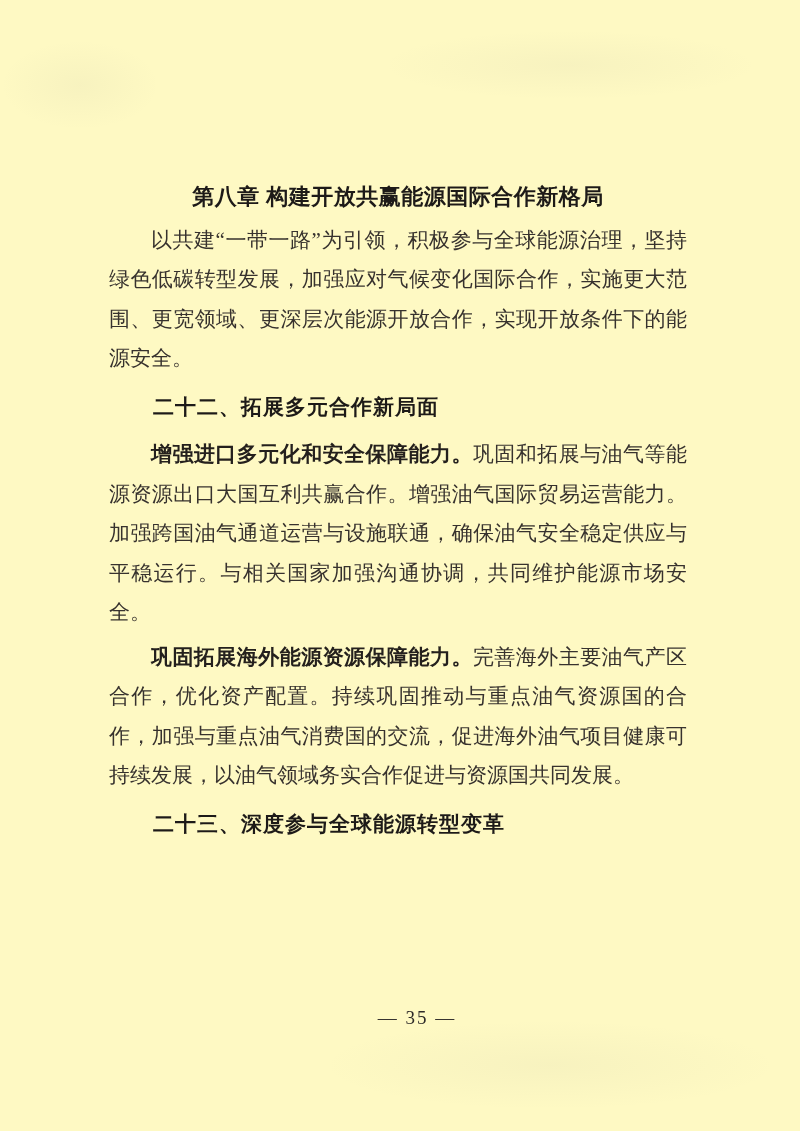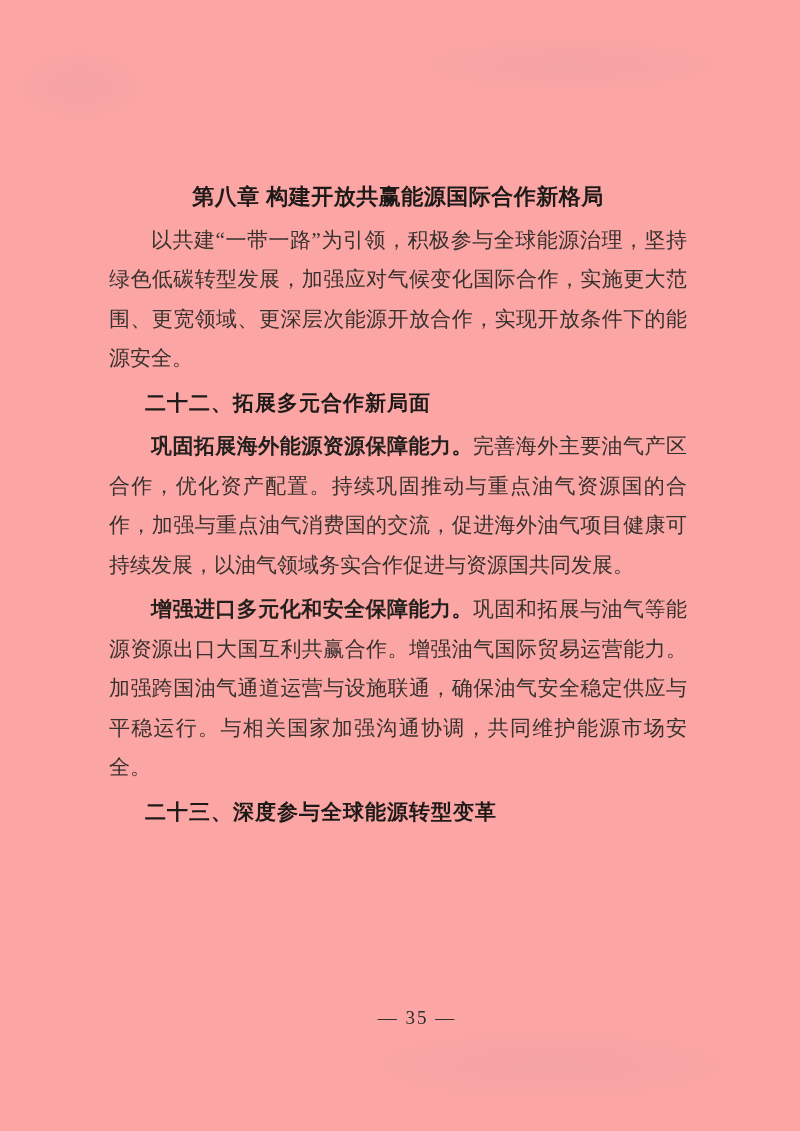--- a/index.html
+++ b/index.html
@@ -1,21 +1,21 @@
 <!DOCTYPE html>
 <html lang="zh"><head>
 <meta charset="utf-8">
 <style>
   html, body { margin: 0; padding: 0; background: #ffffff; }
 
   .page {
     position: relative;
     width: 800px;
     height: 1131px;
-    background: #fca5a5;
+    background: #fef9c3;
     overflow: hidden;
     font-family: "Liberation Serif", serif;
   }
 
   
   .artifact {
     position: absolute;
     pointer-events: none;
     background: radial-gradient(ellipse at center, rgba(130,128,125,0.055), rgba(130,128,125,0) 70%);
   }
@@ -45,21 +45,21 @@
   }
 
   .body-para {
     margin: 4px;
     text-indent: 42px;
     text-align: justify;
     text-justify: inter-character;
   }
 
   .section-heading {
-    margin: 0;
+    margin: 8px;
     font-family: "Liberation Sans", sans-serif;
     font-size: 21px;
     font-weight: 700;
     color: #1d1a18;
     line-height: 39.5px;
     text-indent: 40px;
     letter-spacing: 1px;
   }
 
   .lead {
@@ -92,23 +92,23 @@
   <div class="artifact a3"></div>
 
   <div class="content">
 
     <h1 class="chapter-title">第八章 构建开放共赢能源国际合作新格局</h1>
 
     <p class="body-para">以共建“一带一路”为引领，积极参与全球能源治理，坚持绿色低碳转型发展，加强应对气候变化国际合作，实施更大范围、更宽领域、更深层次能源开放合作，实现开放条件下的能源安全。</p>
 
     <h2 class="section-heading">二十二、拓展多元合作新局面</h2>
 
+    <p class="body-para"><span class="lead">增强进口多元化和安全保障能力。</span><span>巩固和拓展与油气等能源资源出口大国互利共赢合作。增强油气国际贸易运营能力。加强跨国油气通道运营与设施联通，确保油气安全稳定供应与平稳运行。与相关国家加强沟通协调，共同维护能源市场安全。</span></p>
+
     <p class="body-para"><span class="lead">巩固拓展海外能源资源保障能力。</span><span>完善海外主要油气产区合作，优化资产配置。持续巩固推动与重点油气资源国的合作，加强与重点油气消费国的交流，促进海外油气项目健康可持续发展，以油气领域务实合作促进与资源国共同发展。</span></p>
-
-    <p class="body-para"><span class="lead">增强进口多元化和安全保障能力。</span><span>巩固和拓展与油气等能源资源出口大国互利共赢合作。增强油气国际贸易运营能力。加强跨国油气通道运营与设施联通，确保油气安全稳定供应与平稳运行。与相关国家加强沟通协调，共同维护能源市场安全。</span></p>
 
     <h2 class="section-heading">二十三、深度参与全球能源转型变革</h2>
 
 
   </div>
 
   <div class="page-number">— 35 —</div>
 
 </div>
 

